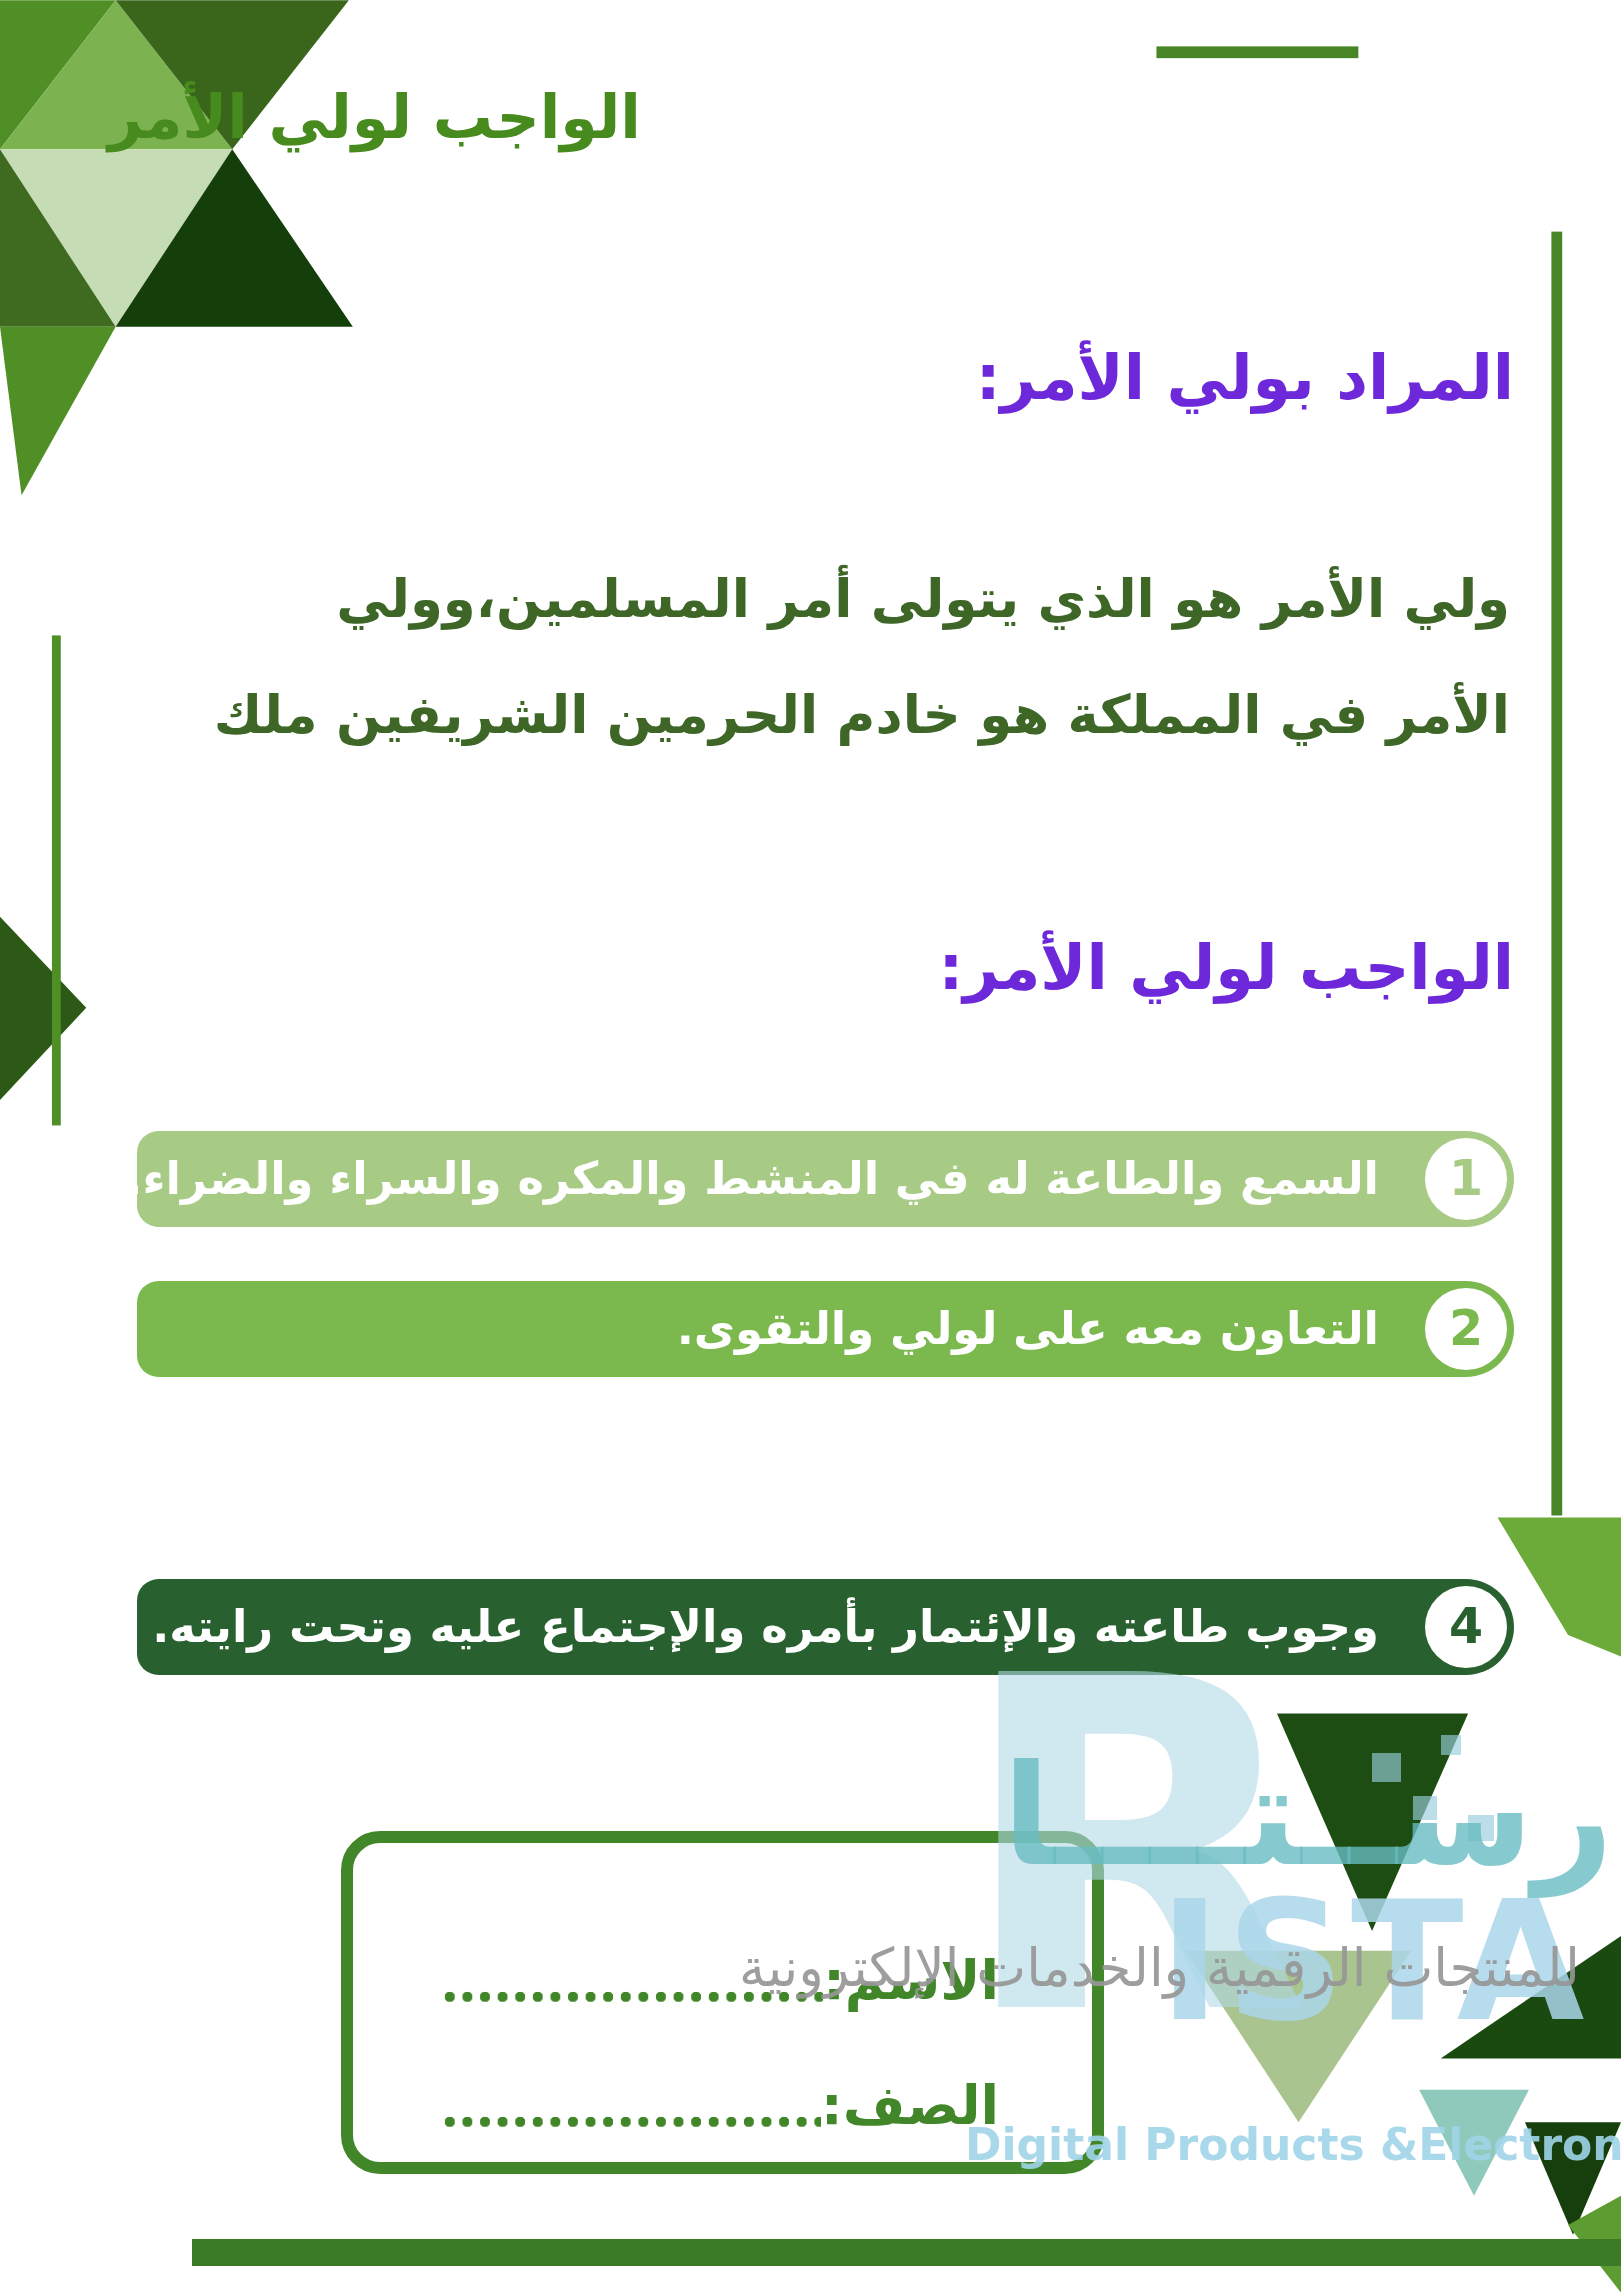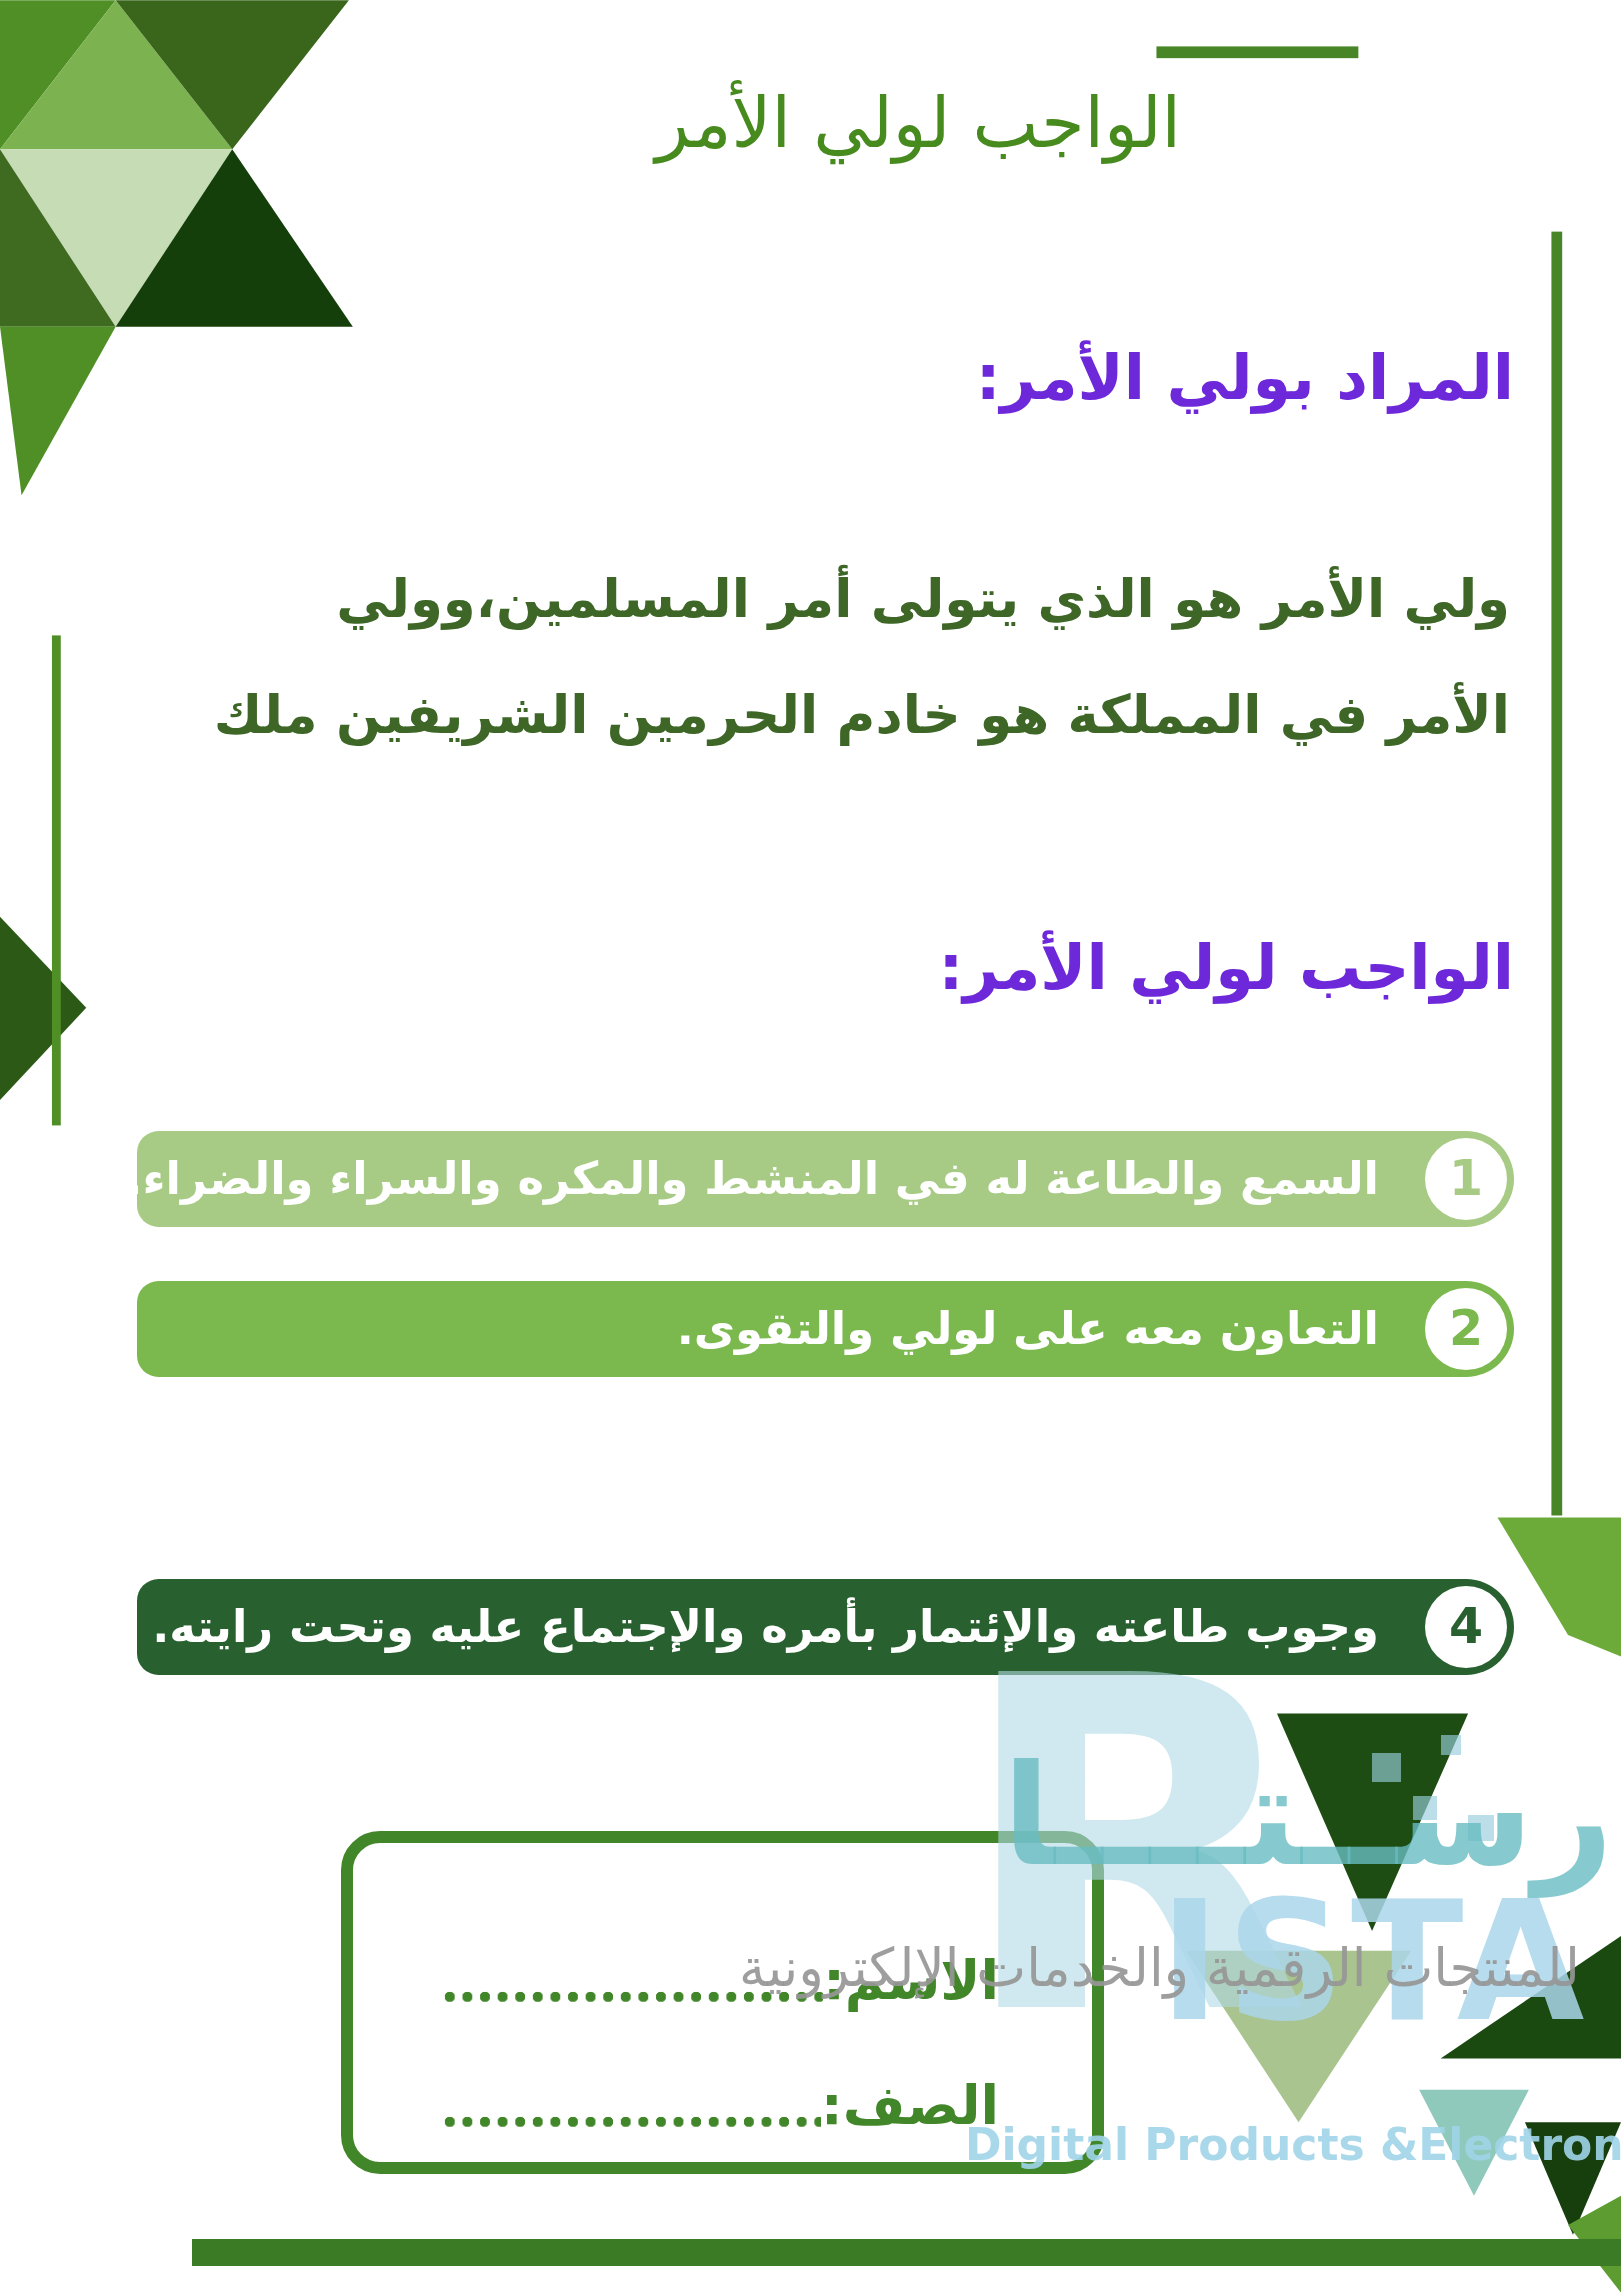--- a/index.html
+++ b/index.html
@@ -6,21 +6,21 @@
   body{
     width:1621px;height:2293px;position:relative;overflow:hidden;background:#fff;
     font-family:"DejaVu Sans", sans-serif;
   }
   .decor{position:absolute;left:0;top:0;z-index:1;pointer-events:none;}
   .content{position:absolute;inset:0;z-index:2;}
   .wm{position:absolute;inset:0;z-index:3;pointer-events:none;}
 
   .title{
     position:absolute;left:108px;top:82px;width:1073px;
-    text-align:right;font-size:70px;font-weight:normal;color:#478a1d;direction:rtl;
+    text-align:left;font-size:60px;font-weight:bold;color:#478a1d;direction:rtl;
   }
   .h-light{
     position:absolute;right:107px;font-size:62px;font-weight:bold;color:#6d28d9;direction:rtl;
   }
   .h-def{top:341px;}
   .h-duty{top:931px;}
   .para{
     position:absolute;left:118px;top:541px;width:1392px;direction:rtl;
   }
   .para div{

